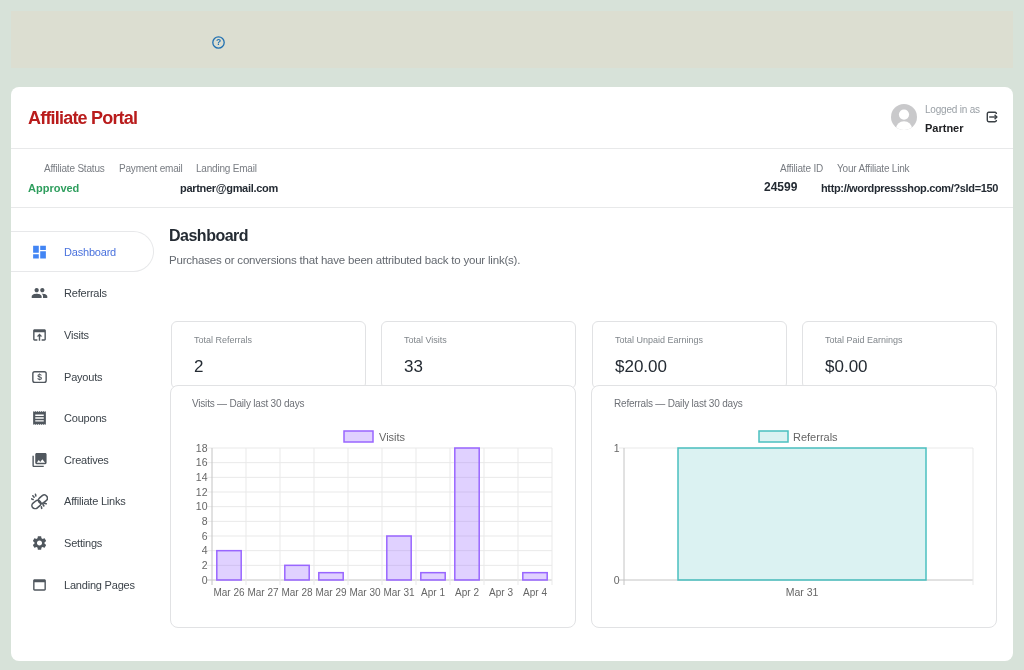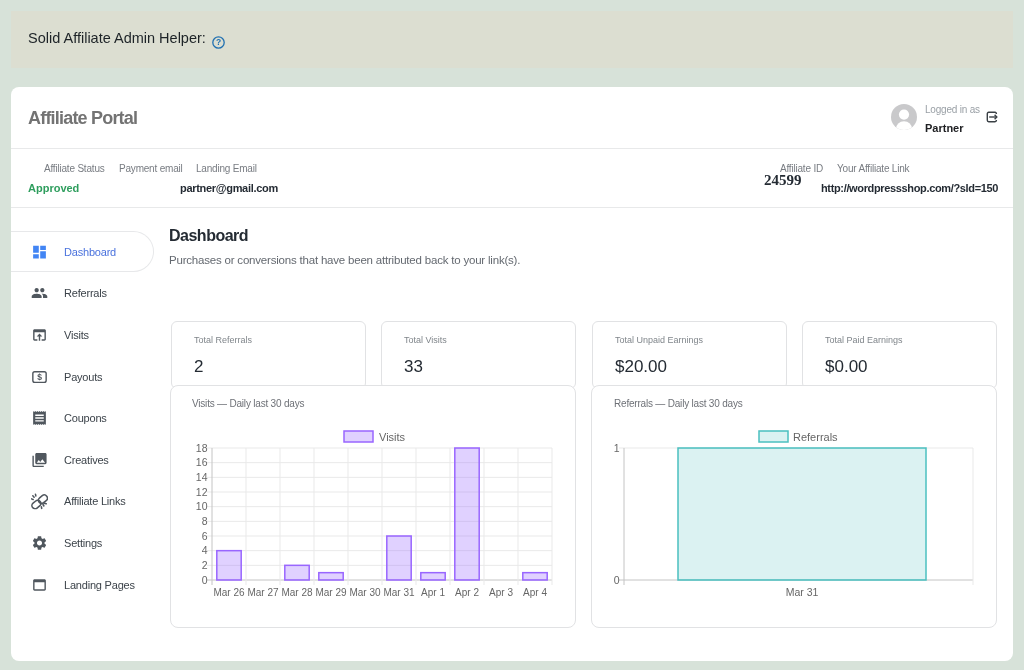--- a/index.html
+++ b/index.html
@@ -2,21 +2,21 @@
 <html><head>
 <meta charset="utf-8">
 <style>
 * { margin:0; padding:0; box-sizing:border-box; }
 html,body { width:1024px; height:670px; }
 body { background:#d7e2d9; font-family:"Liberation Sans", sans-serif; position:relative; overflow:hidden; }
 .banner { position:absolute; left:11px; top:11px; width:1002px; height:57px; background:#dcded1; }
 .banner .txt { position:absolute; left:17px; top:19px; font-size:14.5px; color:#1d2327; }
 .banner svg { position:absolute; left:201px; top:25px; }
 .card { position:absolute; left:11px; top:87px; width:1002px; height:574px; background:#fff; border-radius:8px; }
-.hdr-title { position:absolute; left:28px; top:108px; font-size:18px; letter-spacing:-0.8px; font-weight:700; color:#737373; }
+.hdr-title { position:absolute; left:28px; top:108px; font-size:18px; letter-spacing:-0.8px; font-weight:700; color:#b91c1c; }
 .avatar { position:absolute; left:891px; top:104px; width:26px; height:26px; }
 .lias { position:absolute; left:925px; top:104px; font-size:10px; letter-spacing:-0.2px; color:#9aa0a6; }
 .partner { position:absolute; left:925px; top:121.5px; font-size:11px; font-weight:700; color:#202124; }
 .logout { position:absolute; left:986px; top:111px; }
 .div1 { position:absolute; left:11px; top:148px; width:1002px; height:1px; background:#e8e9ea; }
 .div2 { position:absolute; left:11px; top:207px; width:1002px; height:1px; background:#e8e9ea; }
 .lbl { position:absolute; font-size:10px; letter-spacing:-0.2px; color:#787c82; white-space:nowrap;margin-left:16px; }
 .val { position:absolute; font-size:11px; font-weight:700; color:#242b33; white-space:nowrap; }
 .green { color:#2f9e5e; }
 .pill { position:absolute; left:11px; top:231px; width:143px; height:41px; border:1px solid #e7e8ea; border-left:none; border-radius:0 21px 21px 0; background:#fff; }
@@ -28,21 +28,20 @@
 .content-h { position:absolute; left:169px; top:227px; font-size:16px; letter-spacing:-0.5px; font-weight:700; color:#242b33; }
 .content-s { position:absolute; left:169px; top:254px; font-size:11.5px; letter-spacing:-0.2px; color:#646970; }
 .stat { position:absolute; top:283px; height:68px; width:195px; background:#fff; border:1px solid #e1e2e4; border-radius:6px;margin-top:38px; }
 .stat .l { position:absolute; left:22px; top:13px; font-size:9px; color:#80868b; white-space:nowrap; }
 .stat .v { position:absolute; left:22px; top:34.5px; font-size:17px; color:#242b33; }
 .chart-card { position:absolute; top:385px; width:406px; height:243px; background:#fff; border:1px solid #e1e2e4; border-radius:8px; }
 </style>
 </head>
 <body>
 <div class="banner">
-  <span class="txt">Solid Affiliate Admin Helper:</span>
   <svg width="13" height="13" viewBox="0 0 13 13">
       <circle cx="6.5" cy="6.5" r="5.7" fill="none" stroke="#2271b1" stroke-width="1.3"></circle>
       <text x="6.5" y="9.3" text-anchor="middle" font-size="8.5" font-weight="700" fill="#2271b1">?</text>
     </svg>
 </div>
 <div class="card"></div>
 <div class="hdr-title">Affiliate Portal</div>
 <svg class="avatar" viewBox="0 0 26 26">
     <defs>
       <clipPath id="av">
@@ -64,21 +63,21 @@
   </svg>
 <div class="div1"></div>
 <div class="div2"></div>
 <div class="lbl" style="left:28px; top:163px;">Affiliate Status</div>
 <div class="lbl" style="left:103px; top:163px;">Payment email</div>
 <div class="lbl" style="left:180px; top:163px;">Landing Email</div>
 <div class="val green" style="left:28px; top:182px;">Approved</div>
 <div class="val" style="left:180px; top:182px; letter-spacing:-0.3px;">partner@gmail.com</div>
 <div class="lbl" style="left:764px; top:163px;">Affiliate ID</div>
 <div class="lbl" style="left:821px; top:163px;">Your Affiliate Link</div>
-<div class="val" style="left:764px; top:172px; font-size:15px;font-family:Liberation Serif, serif;">24599</div>
+<div class="val" style="left:764px; top:180px; font-size:12px;">24599</div>
 <div class="val" style="left:821px; top:182px; letter-spacing:-0.35px;">http://wordpressshop.com/?sld=150</div>
 <div class="pill"></div>
 <div class="nav">
   <div class="nav-item active">
     <svg width="17" height="17" viewBox="0 0 24 24" fill="#4285f4">
         <path d="M3 13h8V3H3v10zm0 8h8v-6H3v6zm10 0h8V11h-8v10zm0-18v6h8V3h-8z"></path>
       </svg>
     <span class="t">Dashboard</span>
   </div>
   <div class="nav-item">

